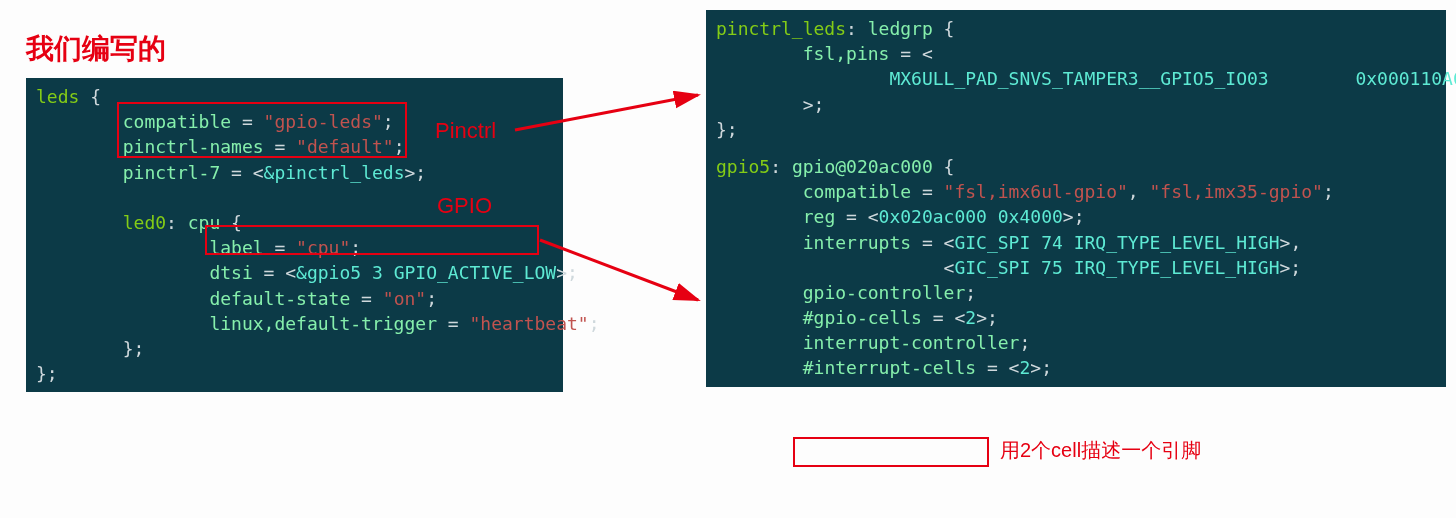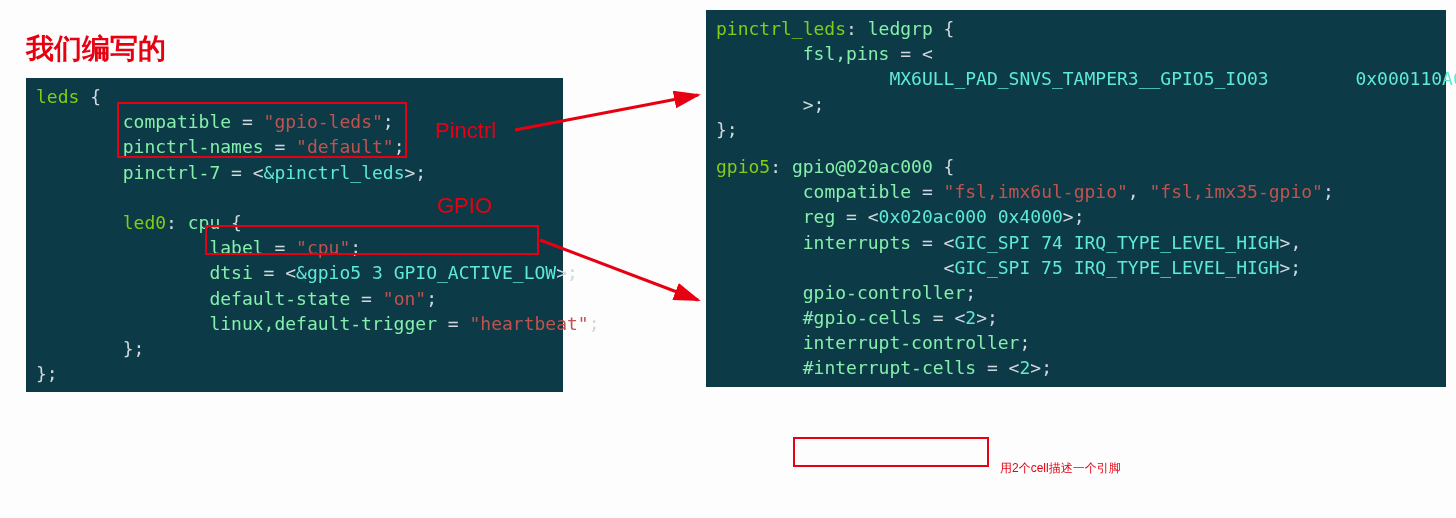--- a/index.html
+++ b/index.html
@@ -90,21 +90,21 @@
         <span class="kw-cyan">#interrupt-cells</span><span> = &lt;</span><span class="kw-red">2</span><span>&gt;;</span>
 </div>
 </div>
 
 <div class="redbox" style="left:117px; top:102px; width:286px; height:52px;"></div>
 <div class="redbox" style="left:205px; top:225px; width:330px; height:26px;"></div>
 <div class="redbox" style="left:793px; top:437px; width:192px; height:26px;"></div>
 
 <div class="redlabel" style="left:435px; top:118px;">Pinctrl</div>
 <div class="redlabel" style="left:437px; top:193px;">GPIO</div>
-<div class="redlabel" style="left:1000px; top:460px; font-size:12px;">用2个cell描述一个引脚</div>
+<div class="redlabel" style="left:1000px; top:437px; font-size:20px;">用2个cell描述一个引脚</div>
 
 <svg class="arrows">
   <defs>
     <marker id="ah" markerWidth="10" markerHeight="10" refX="8" refY="3" orient="auto">
       <path d="M0,0 L9,3 L0,6 Z" fill="#e60012"></path>
     </marker>
   </defs>
   <line x1="515" y1="130" x2="698" y2="95" stroke="#e60012" stroke-width="3" marker-end="url(#ah)"></line>
   <line x1="540" y1="240" x2="698" y2="300" stroke="#e60012" stroke-width="3" marker-end="url(#ah)"></line>
 </svg>

